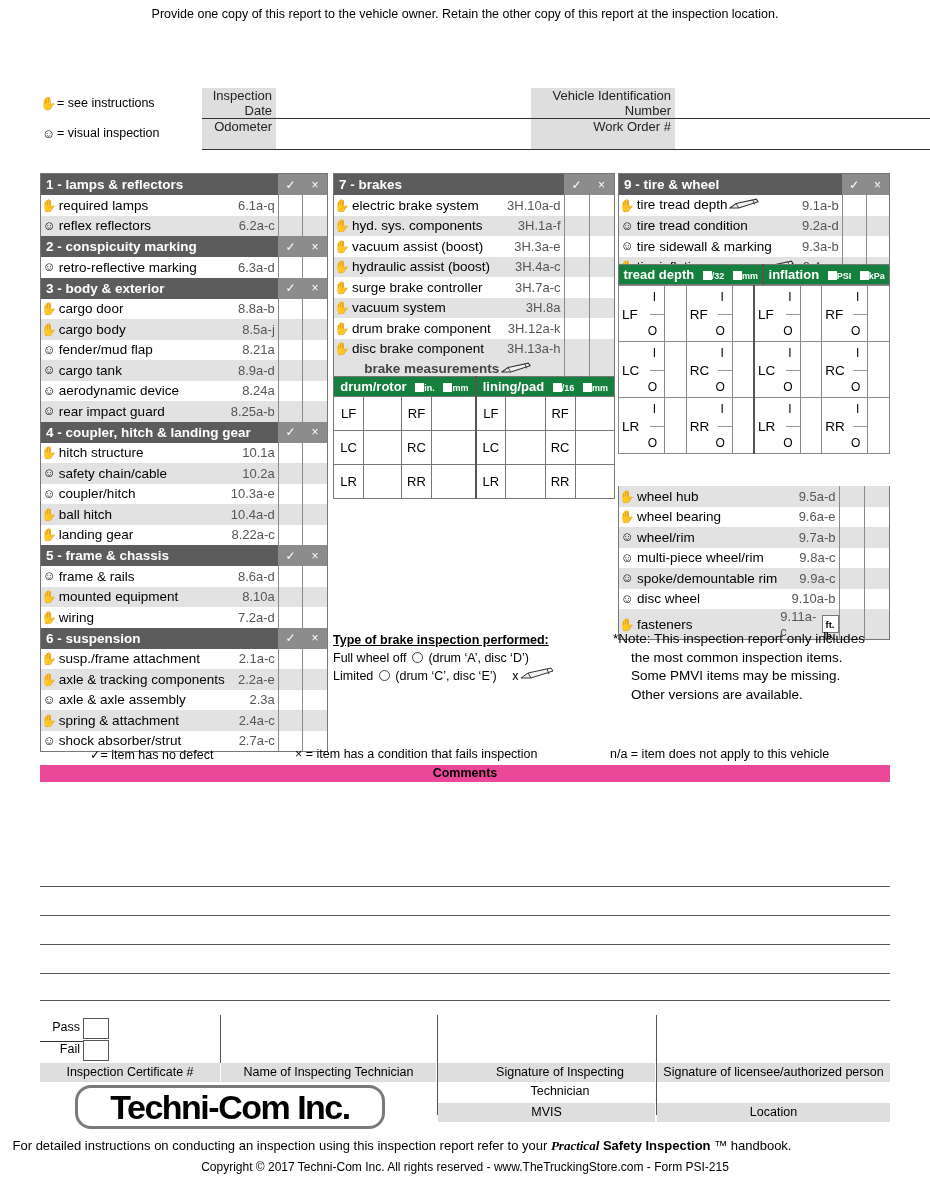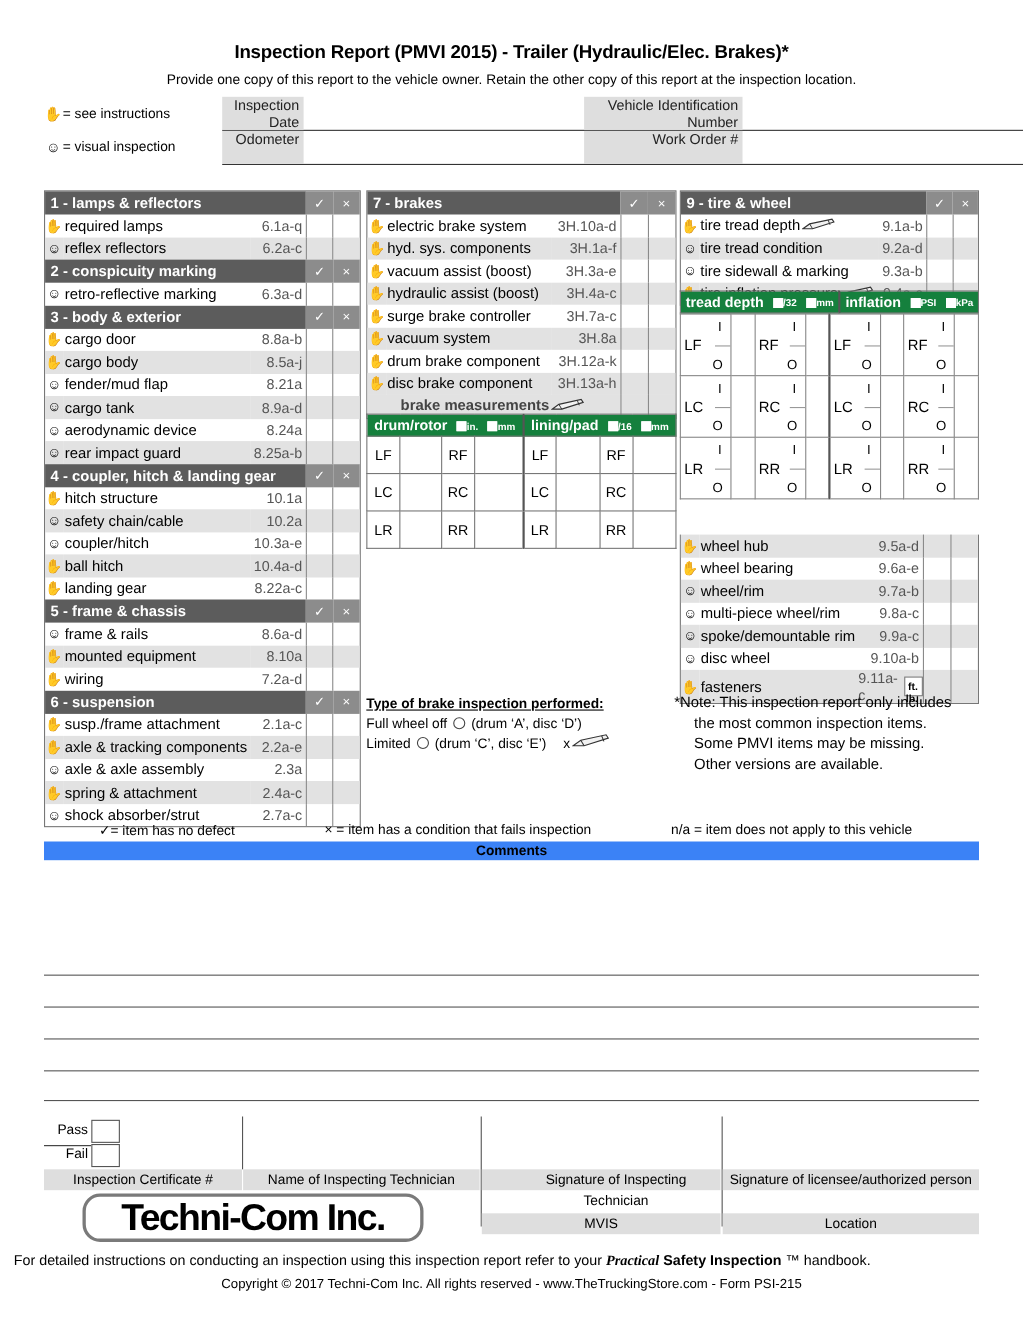--- a/index.html
+++ b/index.html
@@ -94,21 +94,21 @@
   .brk-type .hd { font-weight:bold; text-decoration:underline; }
   .radio {
     display:inline-block; width:11px; height:11px; border:1.3px solid #444;
     border-radius:50%; vertical-align:-1px; margin:0 2px;
   }
 
   
   .legline { position:absolute; left:40px; top:747px; width:850px; font-size:12.5px; }
   .comments {
     position:absolute; left:40px; top:765px; width:850px; height:17px;
-    background:#3b82f6; text-align:center; font-size:12.5px; font-weight:bold;
+    background:#ec4899; text-align:center; font-size:12.5px; font-weight:bold;
     line-height:17px;
   }
   .cmt-line { position:absolute; left:40px; width:850px; border-top:1.8px solid #555; }
 
   
   .sig { position:absolute; left:40px; top:1015px; width:850px; height:100px; }
   .pfbox {
     position:absolute; width:26px; height:21px; border:1.2px solid #555; background:#fff;
   }
   .pflabel { position:absolute; font-size:12.5px; text-align:right; width:40px; }
@@ -126,21 +126,20 @@
   .foot1 { position:absolute; left:0; top:1138px; width:804px; text-align:center; font-size:13px; }
   .foot2 { position:absolute; left:0; top:1160px; width:930px; text-align:center; font-size:12px; }
   .ital { font-style:italic; font-family:"Liberation Serif", serif; font-weight:bold; }
   .bld { font-weight:bold; }
 </style>
 </head>
 <body>
 
 <div class="page">
 
-  <div class="title">Inspection Report (PMVI 2015) - Trailer (Hydraulic/Elec. Brakes)*</div>
   <div class="subtitle">Provide one copy of this report to the vehicle owner. Retain the other copy of this report at the inspection location.</div>
 
   <div class="hdr-block">
     <div class="legend-row">
       <span class="legend-ico">✋</span>
       <span>= see instructions</span>
     </div>
     <div class="legend-row">
       <span class="legend-ico">☺</span>
       <span>= visual inspection</span>

